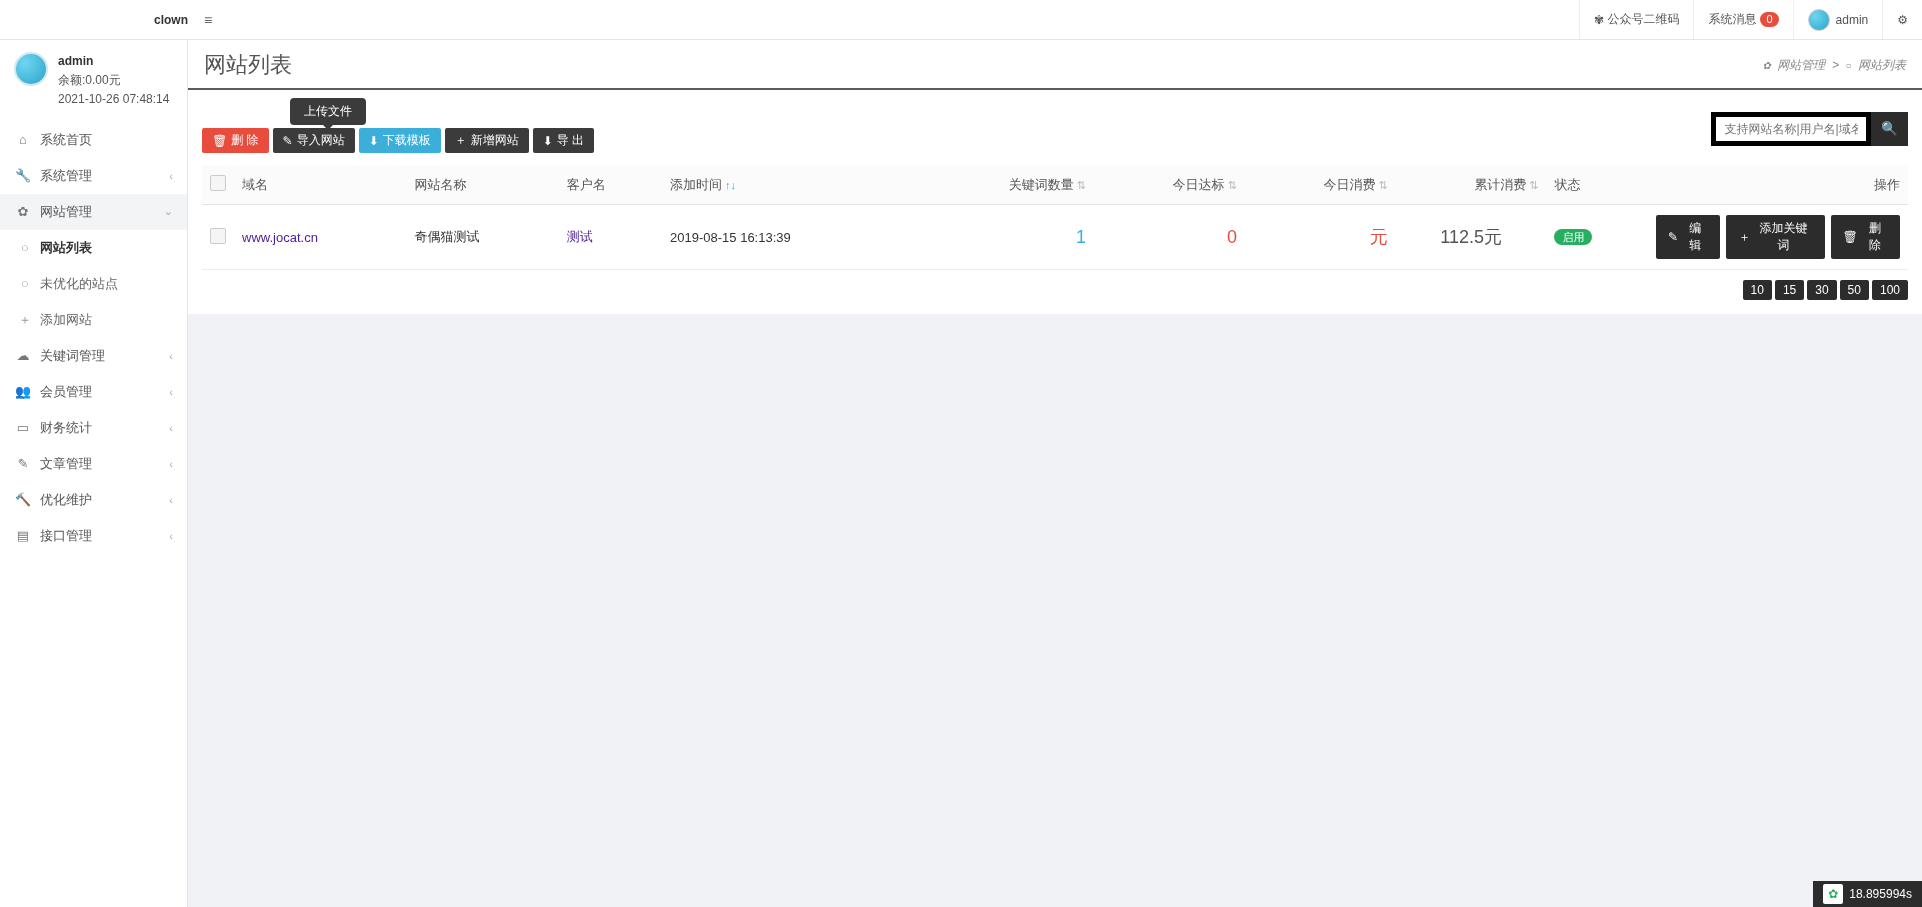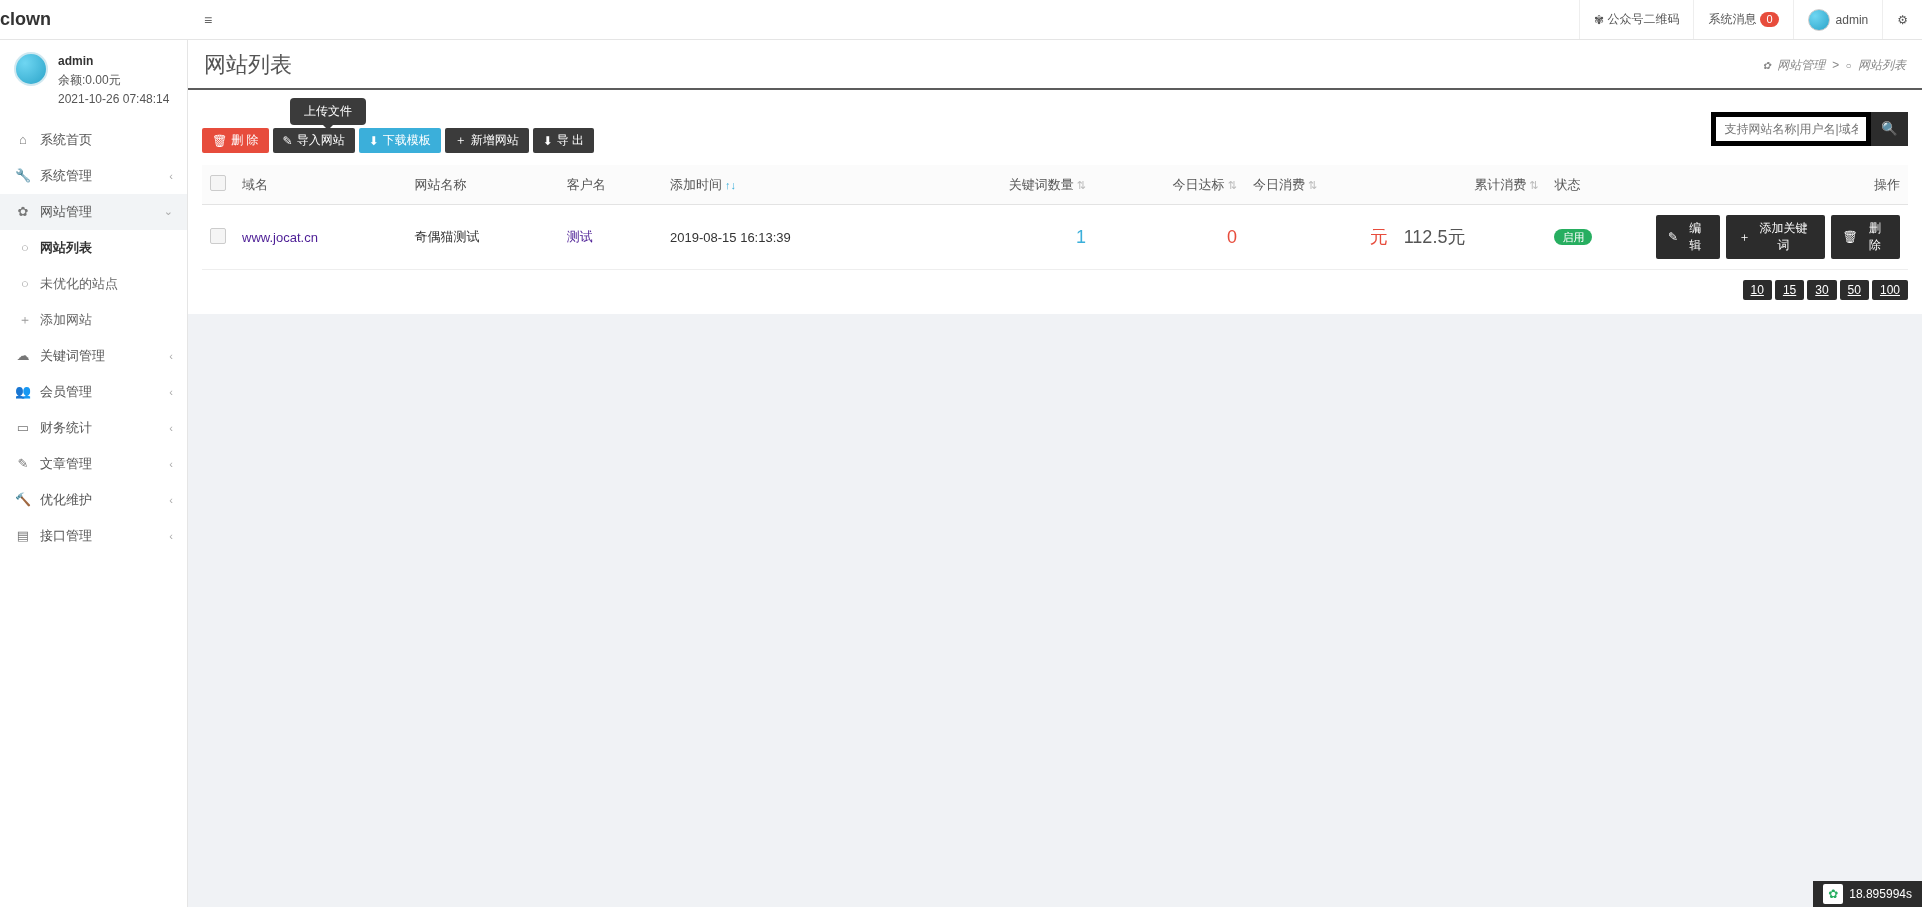--- a/index.html
+++ b/index.html
@@ -1,18 +1,18 @@
 <!DOCTYPE html>
 <html><head>
 <meta charset="utf-8">
 <style>
 * { box-sizing: border-box; margin: 0; padding: 0; }
 body { font-family: "Microsoft YaHei", Arial, sans-serif; font-size: 13px; color: #333; background: #f0f2f5; }
 .topbar { height: 40px; background: #fff; border-bottom: 1px solid #e5e5e5; display: flex; align-items: center; }
-.topbar-brand { width: 188px; text-align: left; font-size: 18px; font-weight: bold; color: #333; }
+.topbar-brand { width: 188px; text-align: right; font-size: 12px; font-weight: bold; color: #333; }
 .topbar-toggle { width: 40px; text-align: center; cursor: pointer; font-size: 14px; color: #666; }
 .topbar-spacer { flex: 1; }
 .topbar-right { display: flex; align-items: center; height: 100%; }
 .topbar-item { padding: 0 14px; height: 100%; display: flex; align-items: center; border-left: 1px solid #eee; cursor: pointer; color: #555; font-size: 12px; }
 .badge-red { background: #e74c3c; color: #fff; border-radius: 8px; padding: 0 6px; font-size: 11px; margin-left: 4px; line-height: 15px; }
 .avatar-small { width: 22px; height: 22px; border-radius: 50%; background: radial-gradient(circle at 30% 30%, #6fd6f2, #2ba4c9); margin-right: 6px; display: inline-block; border: 1px solid #ccc; }
 .layout { display: flex; height: calc(100vh - 40px); }
 .sidebar { width: 188px; background: #fff; border-right: 1px solid #e5e5e5; overflow-y: auto; }
 .sidebar-user { padding: 12px 14px; display: flex; align-items: flex-start; }
 .sidebar-avatar { width: 34px; height: 34px; border-radius: 50%; background: radial-gradient(circle at 30% 30%, #6fd6f2, #2ba4c9); margin-right: 10px; border: 2px solid #d0e8f0; }
@@ -53,21 +53,21 @@
 .chk { width: 16px; height: 16px; border: 1px solid #ccc; background: #f5f5f5; display: inline-block; border-radius: 2px; }
 .link-blue { color: #4c1d95; text-decoration: none; }
 .num-big { font-size: 18px; }
 .c-blue { color: #3bafda; }
 .c-red { color: #e74c3c; }
 .c-gray { color: #555; }
 .badge-green { background: #27ae60; color: #fff; padding: 2px 8px; border-radius: 9px; font-size: 11px; }
 .row-actions { display: flex; gap: 6px; justify-content: flex-end; }
 .btn-sm { padding: 5px 12px; font-size: 12px; background: #2c2c2c; color: #fff; border: none; cursor: pointer; border-radius: 2px; display: inline-flex; align-items: center; gap: 4px; }
 .pager { display: flex; justify-content: flex-end; gap: 3px; margin-top: 10px; }
-.pager button { background: #2c2c2c; color: #fff; border: none; padding: 3px 8px; font-size: 12px; cursor: pointer; border-radius: 2px; text-decoration: underline; }
+.pager button { background: #2c2c2c; color: #fff; border: none; padding: 3px 8px; font-size: 12px; cursor: pointer; border-radius: 2px; }
 .footer { background: #fff; padding: 10px 16px; font-size: 12px; color: #666; border-top: 1px solid #e5e5e5; margin-top: auto; }
 .perf-badge { position: fixed; right: 0; bottom: 0; background: #2c2c2c; color: #fff; padding: 3px 10px; font-size: 12px; display: flex; align-items: center; gap: 6px; }
 .perf-badge .leaf { width: 20px; height: 20px; background: #fff; display: inline-flex; align-items: center; justify-content: center; color: #27ae60; border-radius: 2px; }
 .icon { display: inline-block; }
 </style>
 </head>
 <body>
 
 <div class="topbar">
   <div class="topbar-brand">clown</div>
@@ -234,37 +234,37 @@
       <table class="datatable">
         <thead>
           <tr>
             <th style="width:30px"><span class="chk"></span></th>
             <th>域名</th>
             <th>网站名称</th>
             <th>客户名</th>
             <th class="sort-asc">添加时间</th>
             <th class="sortable" style="text-align:right">关键词数量</th>
             <th class="sortable" style="text-align:right">今日达标</th>
-            <th class="sortable" style="text-align:left">今日消费</th>
+            <th class="sortable" style="text-align:right">今日消费</th>
             <th class="sortable" style="text-align:right">累计消费</th>
             <th>状态</th>
             <th style="text-align:right;width:260px">操作</th>
           </tr>
         </thead>
         <tbody>
           <tr>
             <td><span class="chk"></span></td>
             <td><a class="link-blue">www.jocat.cn</a></td>
             <td>奇偶猫测试</td>
             <td><a class="link-blue">测试</a></td>
             <td>2019-08-15 16:13:39</td>
             <td style="text-align:right"><span class="num-big c-blue">1</span></td>
             <td style="text-align:right"><span class="num-big c-red">0</span></td>
             <td style="text-align:right"><span class="num-big c-red">元</span></td>
-            <td style="text-align:left"><span class="num-big c-gray">112.5元</span></td>
+            <td style="text-align:center"><span class="num-big c-gray">112.5元</span></td>
             <td><span class="badge-green">启用</span></td>
             <td>
               <div class="row-actions">
                 <button class="btn-sm">
                     <span class="icon">✎</span>
                     <span>编 辑</span>
                   </button>
                 <button class="btn-sm">
                     <span class="icon">＋</span>
                     <span>添加关键词</span>

